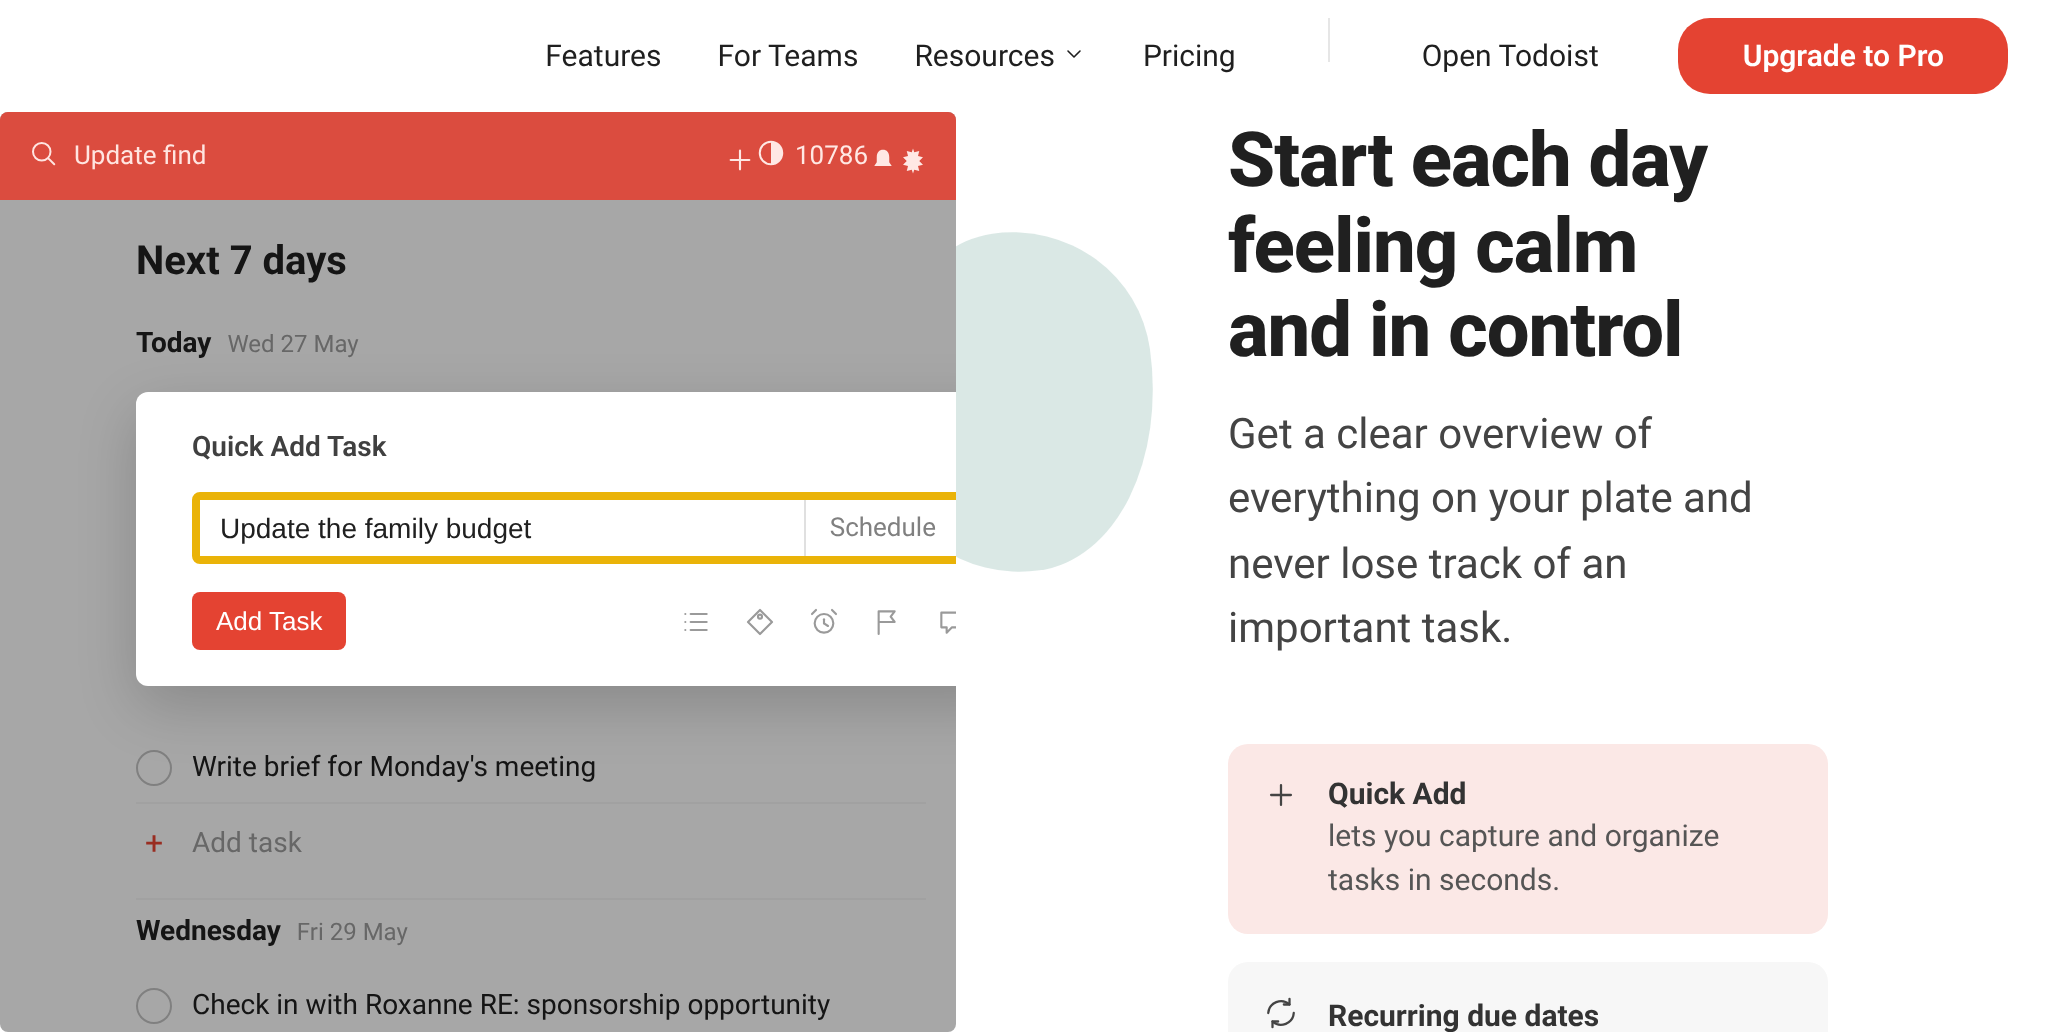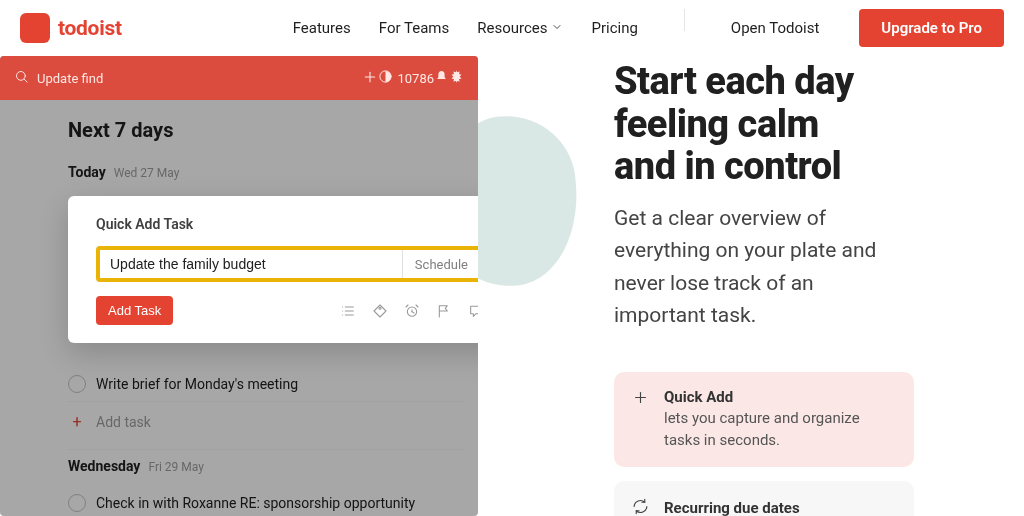--- a/index.html
+++ b/index.html
@@ -7,32 +7,32 @@
   
   .topnav { height: 56px; display: flex; align-items: center; padding: 0 20px; }
   .logo { display: flex; align-items: center; gap: 8px; color: #e44332; }
   .logo-mark { width: 30px; height: 30px; background: #e44332; border-radius: 6px; display:flex; align-items:center; justify-content:center; }
   .logo-mark svg { fill:#fff; }
   .logo-text { font-size: 21px; font-weight: 700; letter-spacing: -0.3px; }
   .nav-spacer { flex: 1; }
   .nav-links { display:flex; gap: 28px; font-size: 15px; color:#1f1f1f; }
   .nav-item { display:flex; align-items:center; gap:4px; cursor:pointer; }
   .nav-divider { width:1px; height: 22px; background:#e6e6e6; margin: 0 18px; }
-  .upgrade { background:#e44332; color:#fff; padding: 10px 22px; border-radius:4px; font-size:15px; font-weight:600; margin-left: 12px; cursor:pointer; }
+  .upgrade { background:#e44332; color:#fff; padding: 10px 32px; border-radius:16px; font-size:15px; font-weight:600; margin-left: 12px; cursor:pointer; }
 
   .main { display:flex; height: 460px; }
 
   
   .left { width: 494px; position: relative; }
   .dim { position:absolute; inset:0; background: rgba(0,0,0,0.33); z-index:1; pointer-events:none; }
 
   .app { position:relative; width: 478px; height: 460px; background:#fafafa; border-radius: 4px; overflow:hidden; }
   .app-top { height: 44px; background:#db4c3f; display:flex; align-items:center; padding: 0 14px; gap: 14px; color:#fff; position:relative; z-index:2;}
   .search { display:flex; align-items:center; gap:8px; color: #ffe5e1; font-size:13px; flex:1; }
-  .top-icons { display:flex; align-items:flex-start; gap: 0; font-size:13px; color:#ffe8e4; }
+  .top-icons { display:flex; align-items:flex-end; gap: 0; font-size:13px; color:#ffe8e4; }
   .top-ico { display:flex; align-items:center; gap:4px; }
 
   .list-area { padding: 18px 0 0 68px; position:relative; z-index:0;}
   .title { font-size: 20px; font-weight: 700; margin-bottom: 22px; color:#202020; }
   .day-row { display:flex; align-items:baseline; gap:8px; margin: 8px 0 12px 0;}
   .day-name { font-size: 14px; font-weight: 700; color:#202020;}
   .day-date { font-size: 12px; color:#9a9a9a;}
   .task { display:flex; align-items:center; gap:10px; padding: 8px 0; font-size:14px; color: #202020; border-bottom: 1px solid #f0f0f0; width: 395px;}
   .task.noborder { border-bottom: none; }
   .check { width:18px; height:18px; border:1px solid #bfbfbf; border-radius:50%; flex-shrink:0; }
@@ -65,28 +65,20 @@
   .feat .ficon { position:absolute; left:18px; top:17px; width:17px; height:17px; display:flex; align-items:center; justify-content:center; color:#444;}
   .feat.compact { padding-top:18px; padding-bottom:18px; }
 
   svg { stroke: currentColor; fill:none; stroke-width:1.6; stroke-linecap:round; stroke-linejoin:round; }
   .filled svg { fill: currentColor; stroke:none; }
 </style>
 </head>
 <body>
 
 <div class="topnav">
-  <div class="logo">
-    <div class="logo-mark filled">
-      <svg viewBox="0 0 24 24" width="18" height="18">
-          <path d="M3 7 L9 11 L21 4 M3 12 L9 16 L21 9 M3 17 L9 21 L21 14"></path>
-        </svg>
-    </div>
-    <span class="logo-text">todoist</span>
-  </div>
   <div class="nav-spacer"></div>
   <div class="nav-links">
     <div class="nav-item">
         <span>Features</span>
       </div>
     <div class="nav-item">
         <span>For Teams</span>
       </div>
     <div class="nav-item">
       <span>Resources</span>

